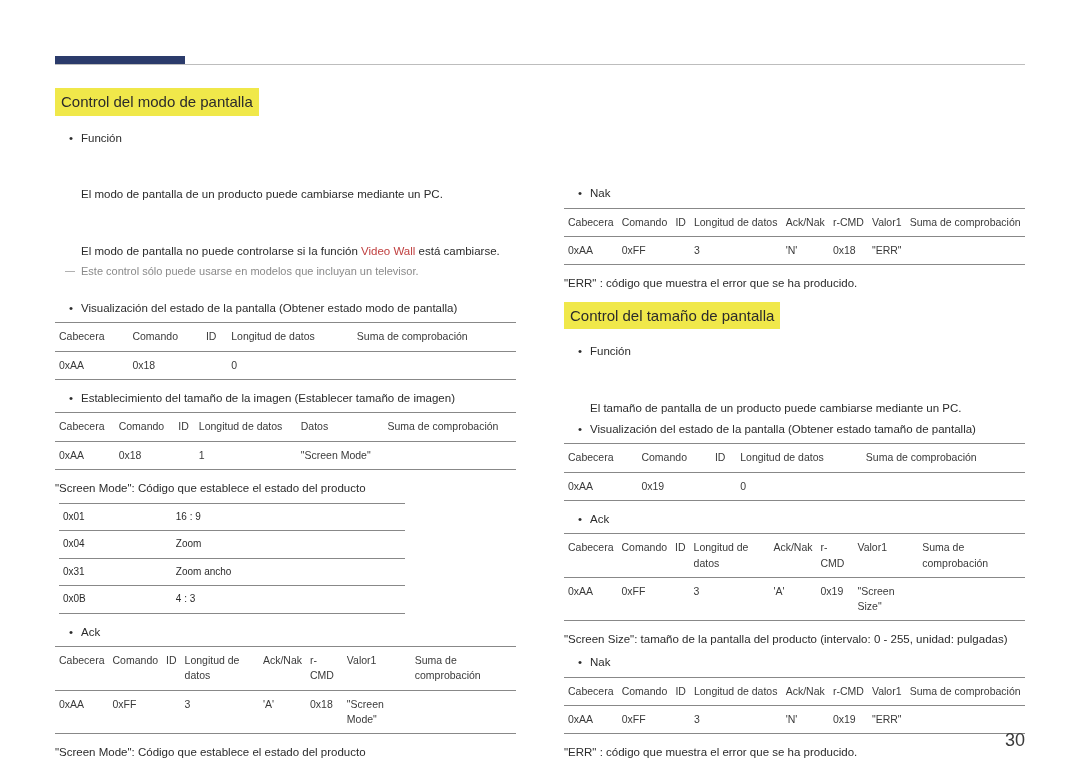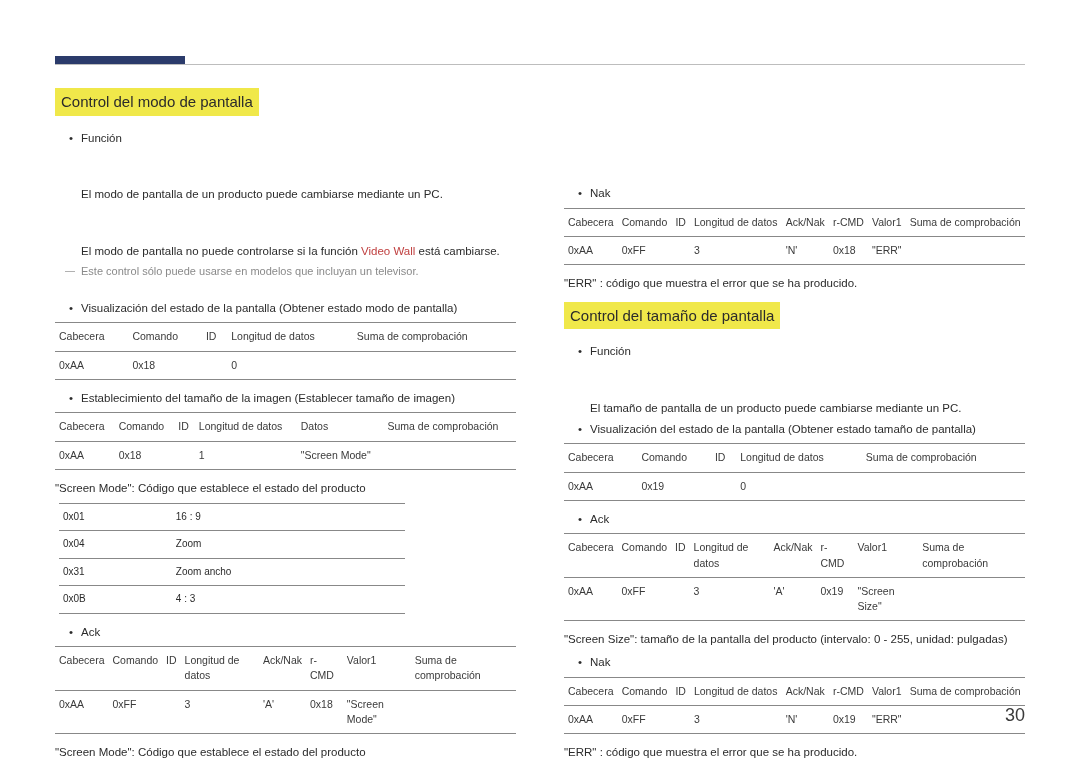--- a/index.html
+++ b/index.html
@@ -80,21 +80,21 @@
     margin: 4px 0 10px 4px;
   }
   table.codes td {
     border-bottom: 0.5px solid #888;
     padding: 6px 4px;
   }
   table.codes tr:first-child td { border-top: 0.5px solid #888; }
   .desc { margin: 8px 0 6px 0; }
   .page-num {
     position: absolute;
-    bottom: 37px;
+    bottom: 12px;
     right: 55px;
     font-size: 18px;
     color: #3a3a3a;
   }
 </style>
 </head>
 <body>
 
 <div class="accent-bar"></div>
 <div class="top-bar"></div>

